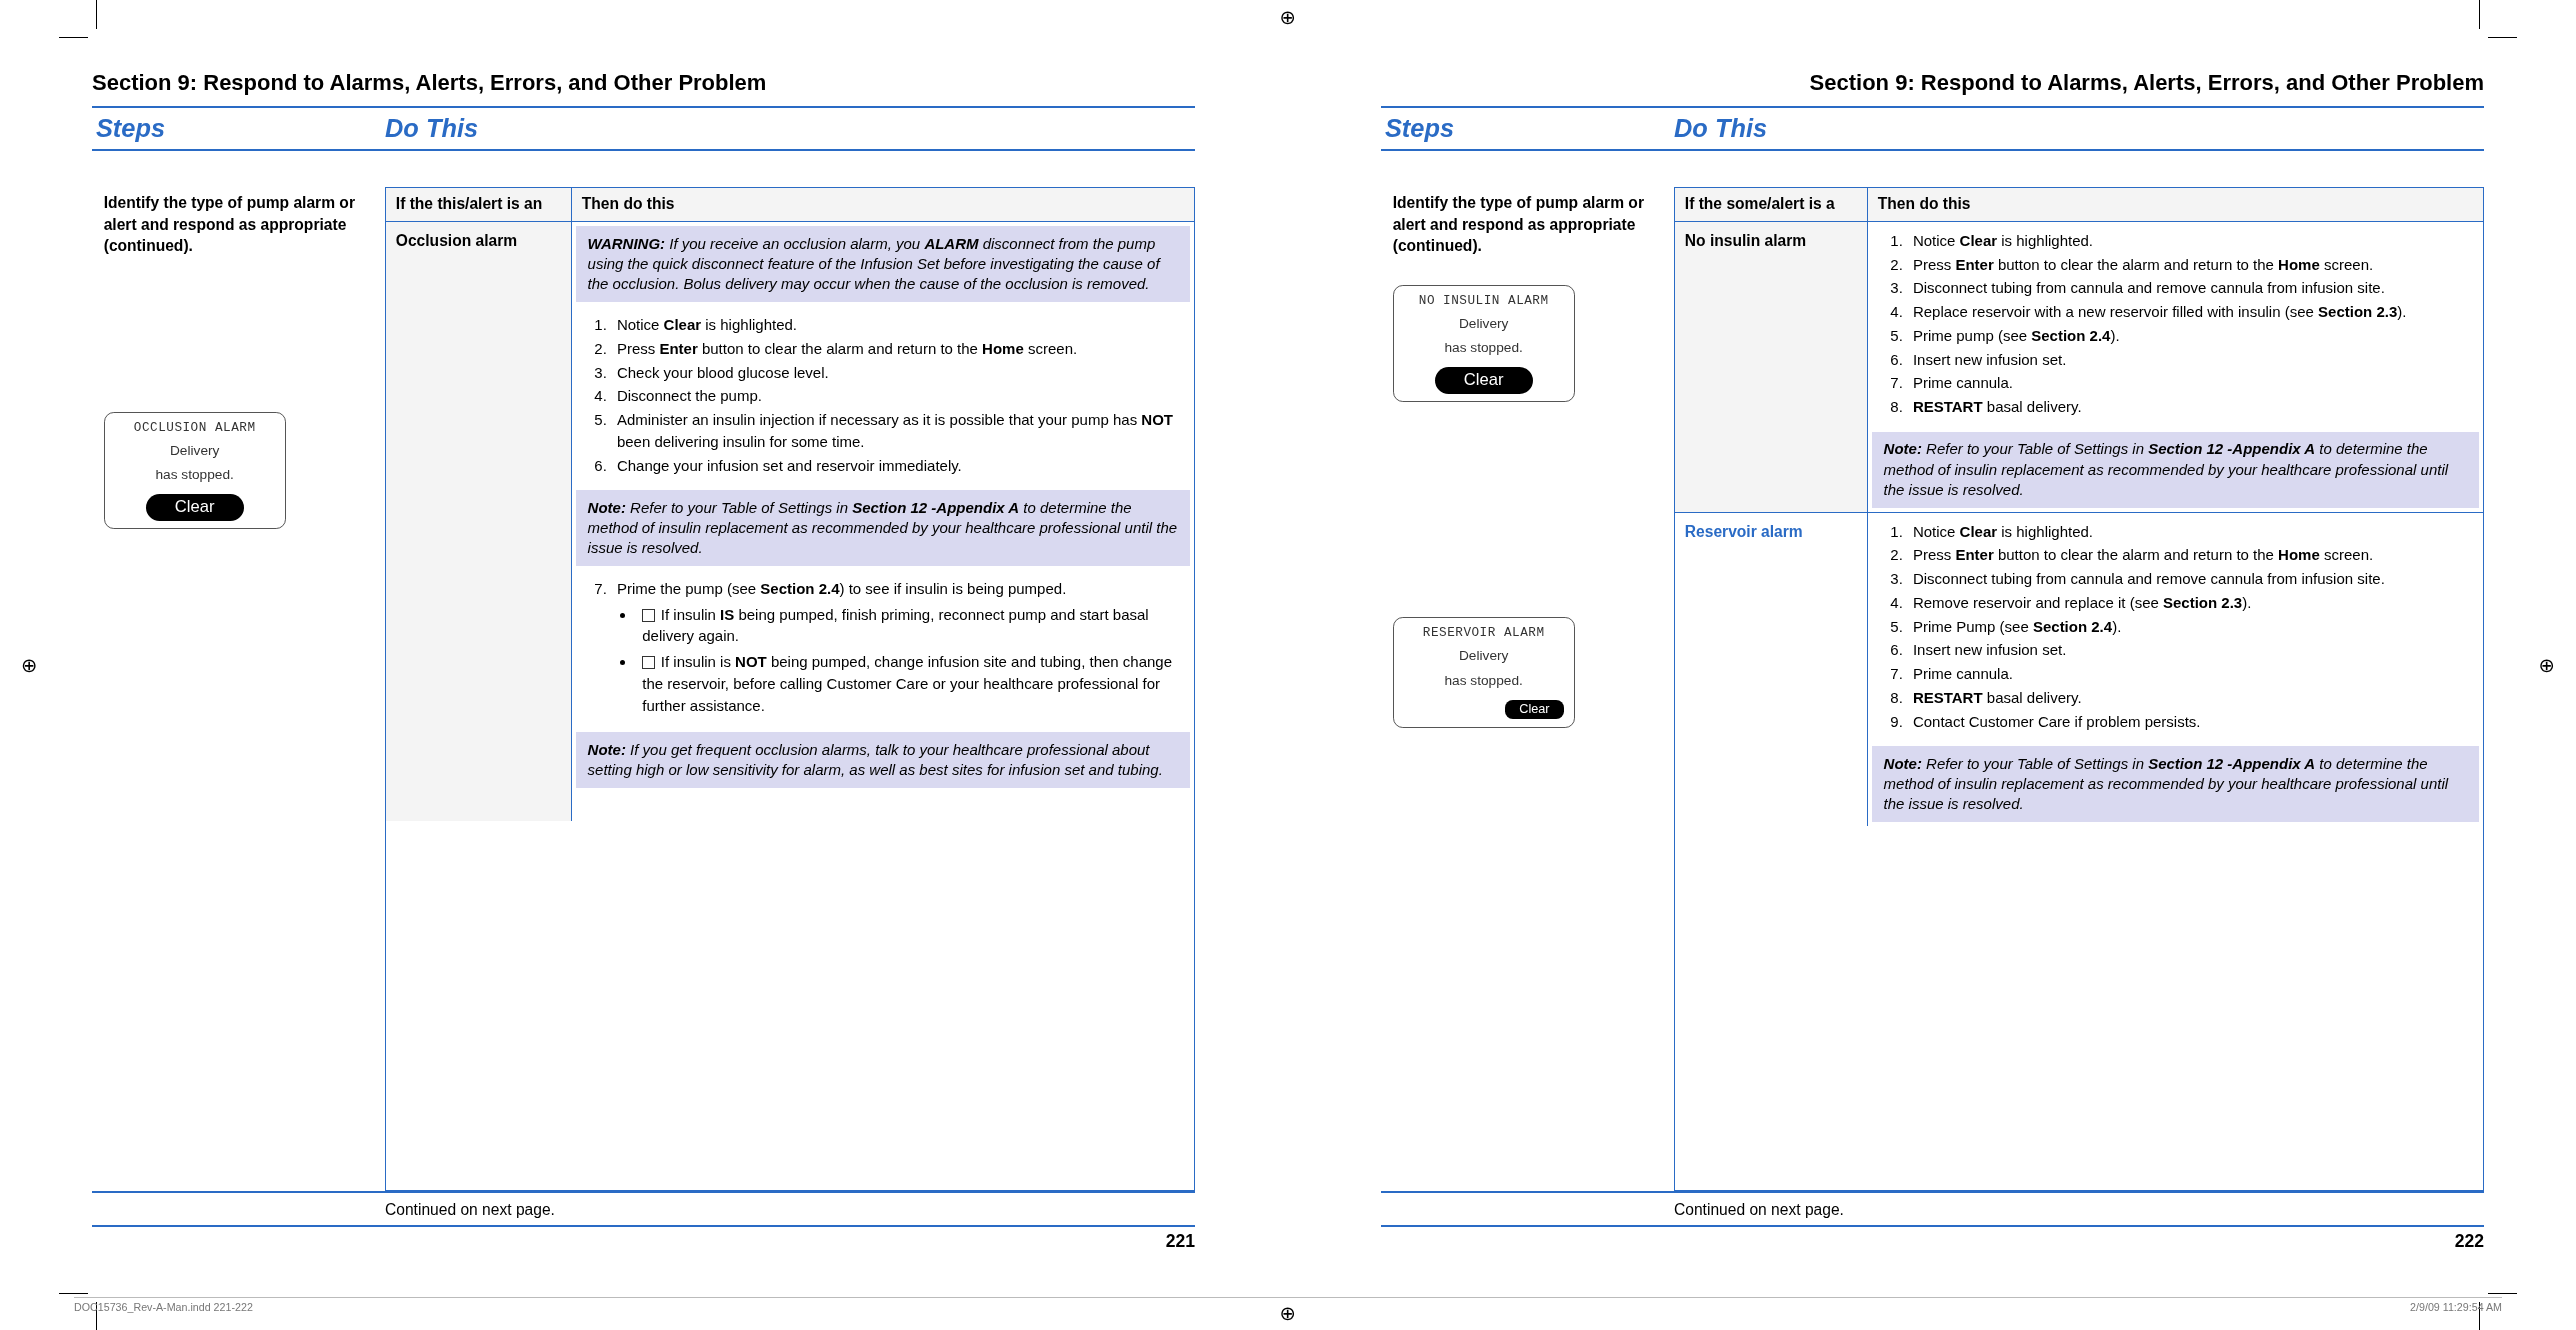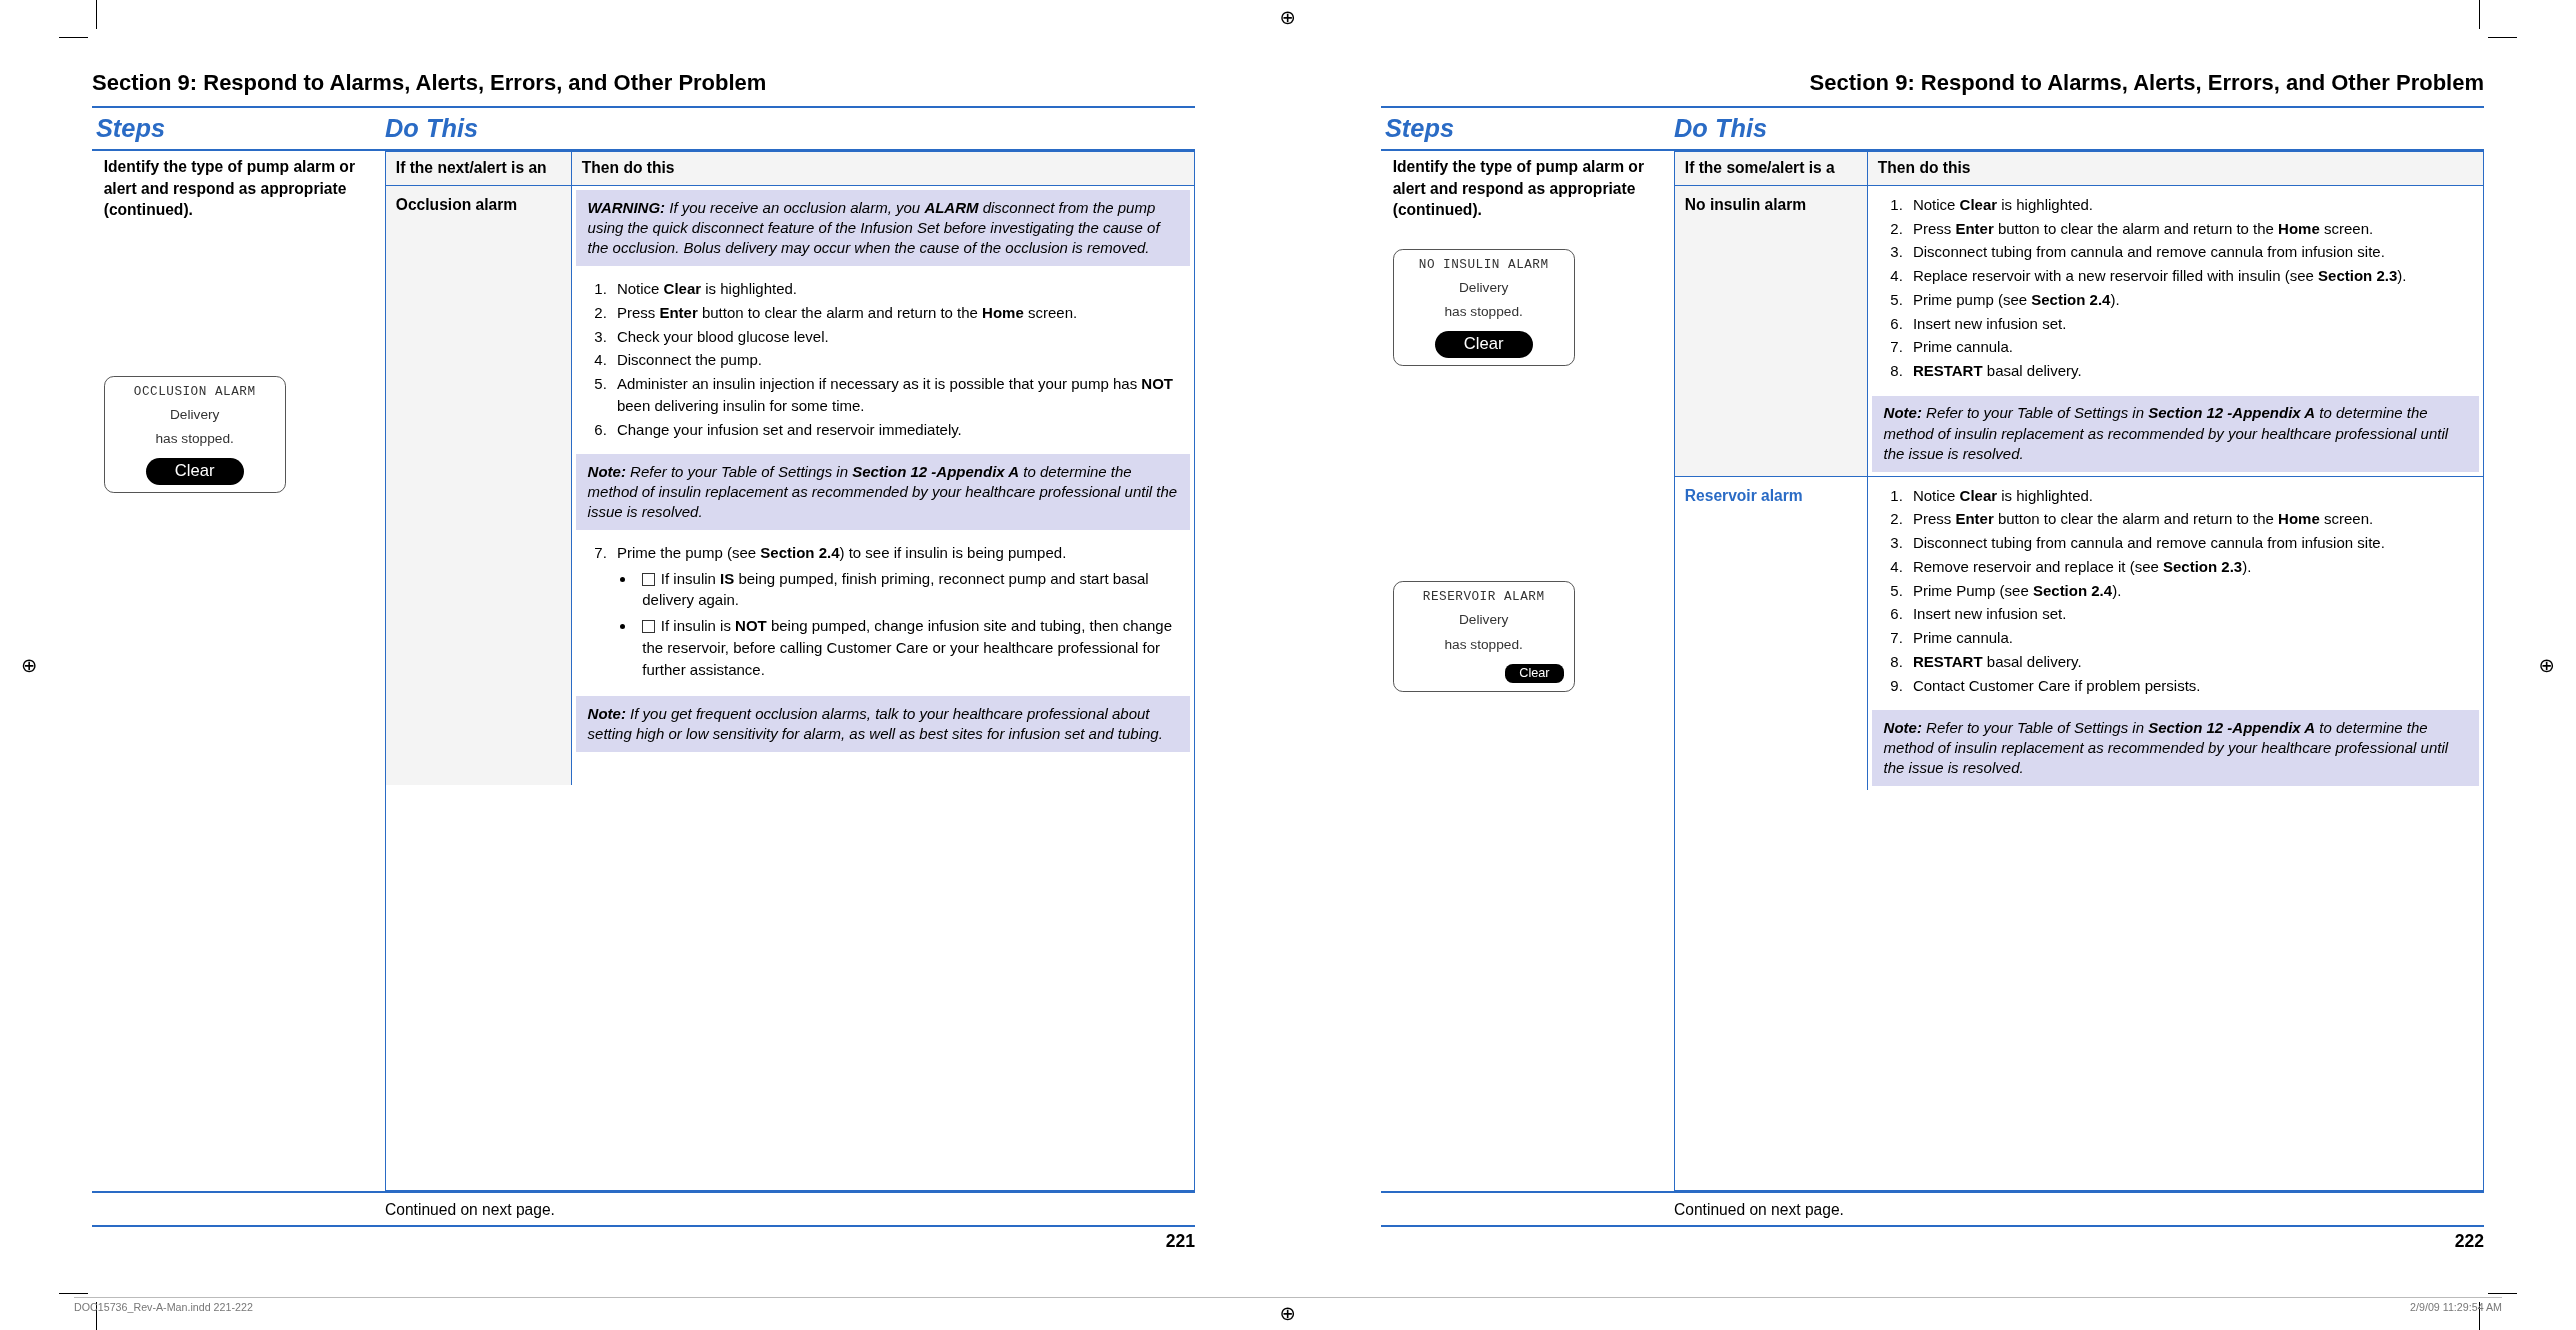--- a/index.html
+++ b/index.html
@@ -59,20 +59,21 @@
   }
   .col-dothis {
     flex: 1;
     font-size: 25.4px;
     font-weight: bold;
     color: #2a6bc5;
   }
   .body-row {
     display: flex;
     flex: 1;
+    margin-top: 36px;
   }
   .steps-col {
     width: 293px;
     padding: 5.9px 9.8px 0 11.7px;
     font-size: 15.6px;
     font-weight: bold;
     line-height: 1.35;
   }
   .pump-screen {
     margin-top: 19.5px;
@@ -225,21 +226,21 @@
         <div class="pump-screen" style="margin-top:156px;">
           <div class="pump-title">OCCLUSION ALARM</div>
           <div class="pump-line">Delivery</div>
           <div class="pump-line">has stopped.</div>
           <div class="pump-btn">Clear</div>
         </div>
       </div>
 
       <div class="do-col">
         <div class="do-head-row">
-          <div class="alarm-col">If the next/alert is an</div>
+          <div class="alarm-col">If the this/alert is an</div>
           <div class="then-col">Then do this</div>
         </div>
         <div class="data-row">
           <div class="alarm-cell">Occlusion alarm</div>
           <div class="then-cell">
             <div class="warn-box">
               <span class="bi">WARNING:</span><span> If you receive an occlusion alarm, you </span><span class="bi">ALARM</span><span> disconnect from the pump using the quick disconnect feature of the Infusion Set before investigating the cause of the occlusion. Bolus delivery may occur when the cause of the occlusion is removed.</span>
             </div>
             <ol class="steps-list">
               <li><span>Notice </span><b>Clear</b><span> is highlighted.</span></li>

